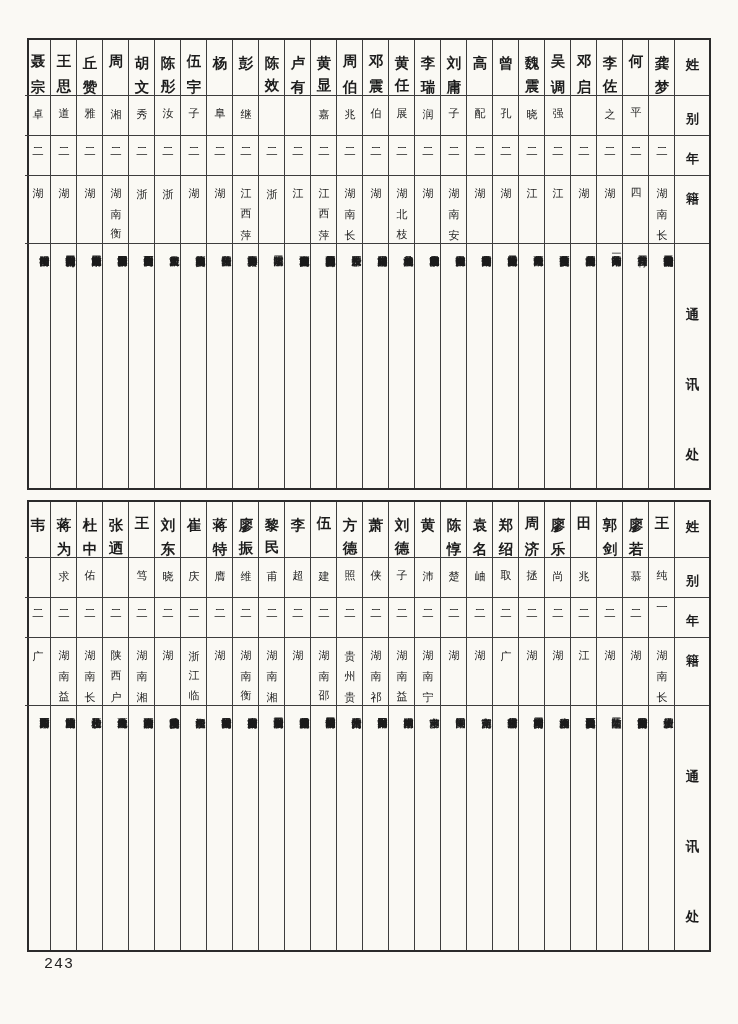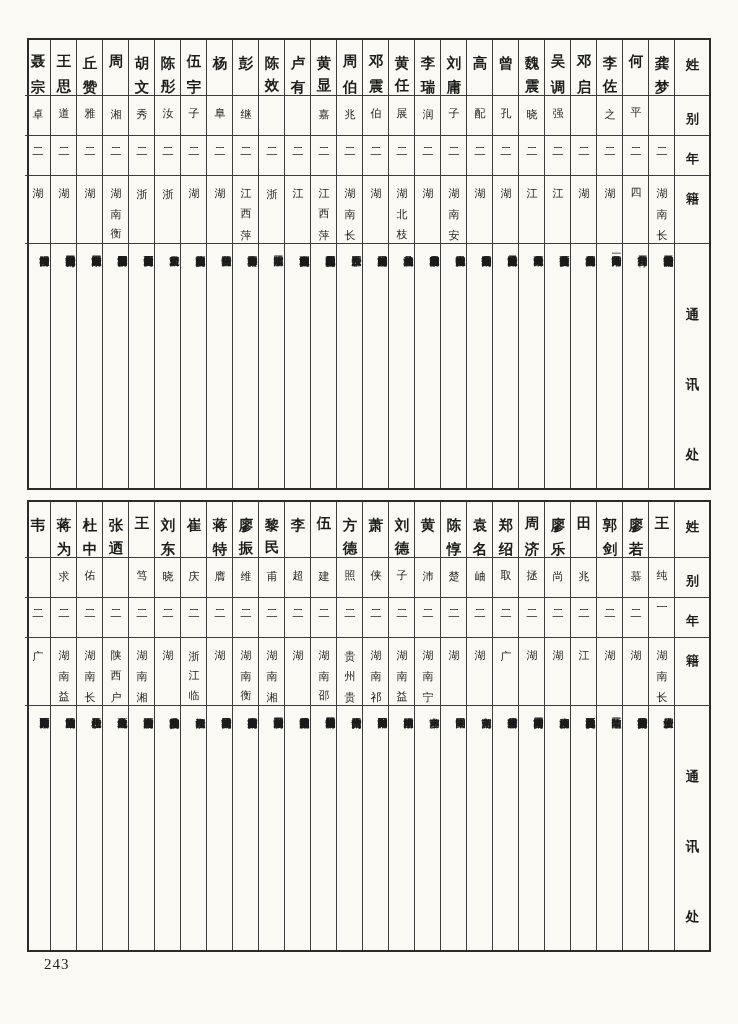--- a/index.html
+++ b/index.html
@@ -39,21 +39,21 @@
   }
   .header-col .cell { font-weight:700; font-size:13px; line-height:33px; padding:6px 0; }
   .header-col .cell.name { font-size:13.5px; }
   .header-col .cell.address {
     text-align:justify; text-align-last:justify;
     padding:52px 0; font-size:13.5px; line-height:33px;
   }
   .pagenum {
     position:absolute; left:44px; top:956px;
     font-size:15px; letter-spacing:1px; color:#222;
-    font-family:Liberation Serif, serif;
+    font-family:Liberation Mono, monospace;
   }
 </style>
 </head>
 <body>
 
 <div class="page">
 
   <div class="vtable" id="table-top">
     <div class="col header-col">
       <div class="cell name"><span>姓名</span></div>

